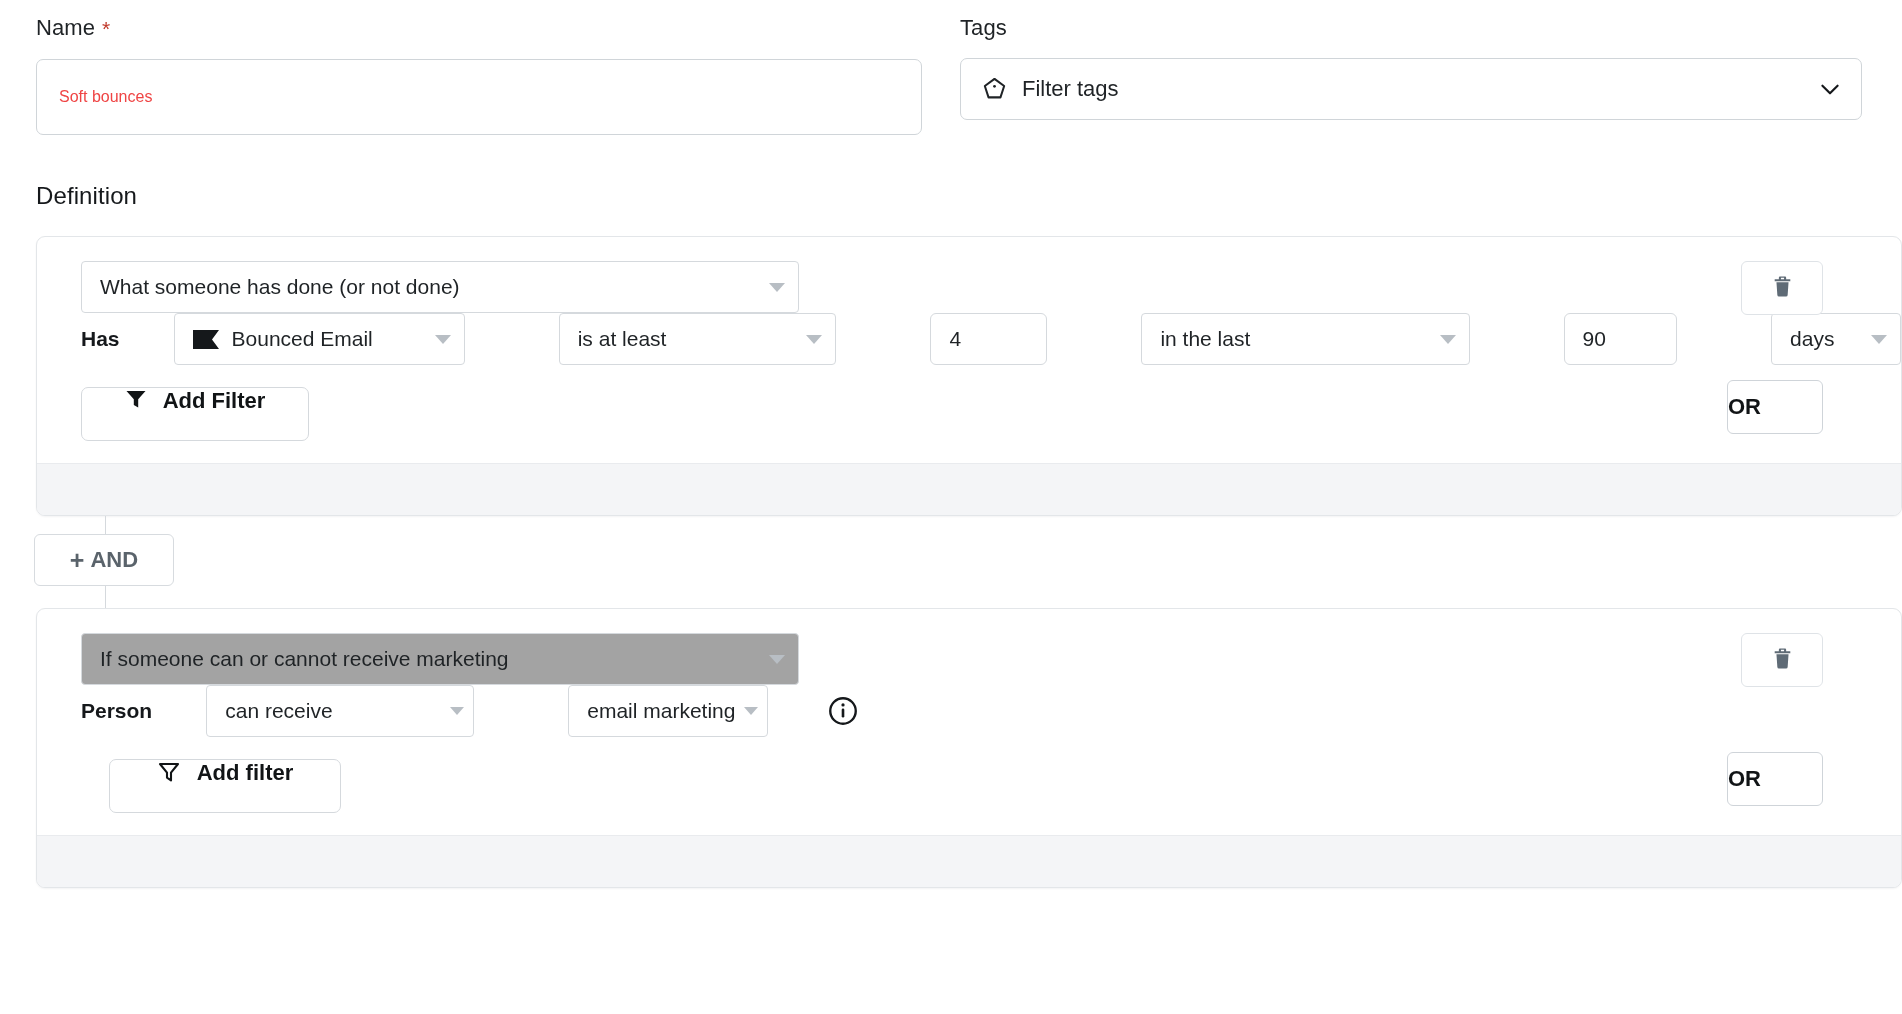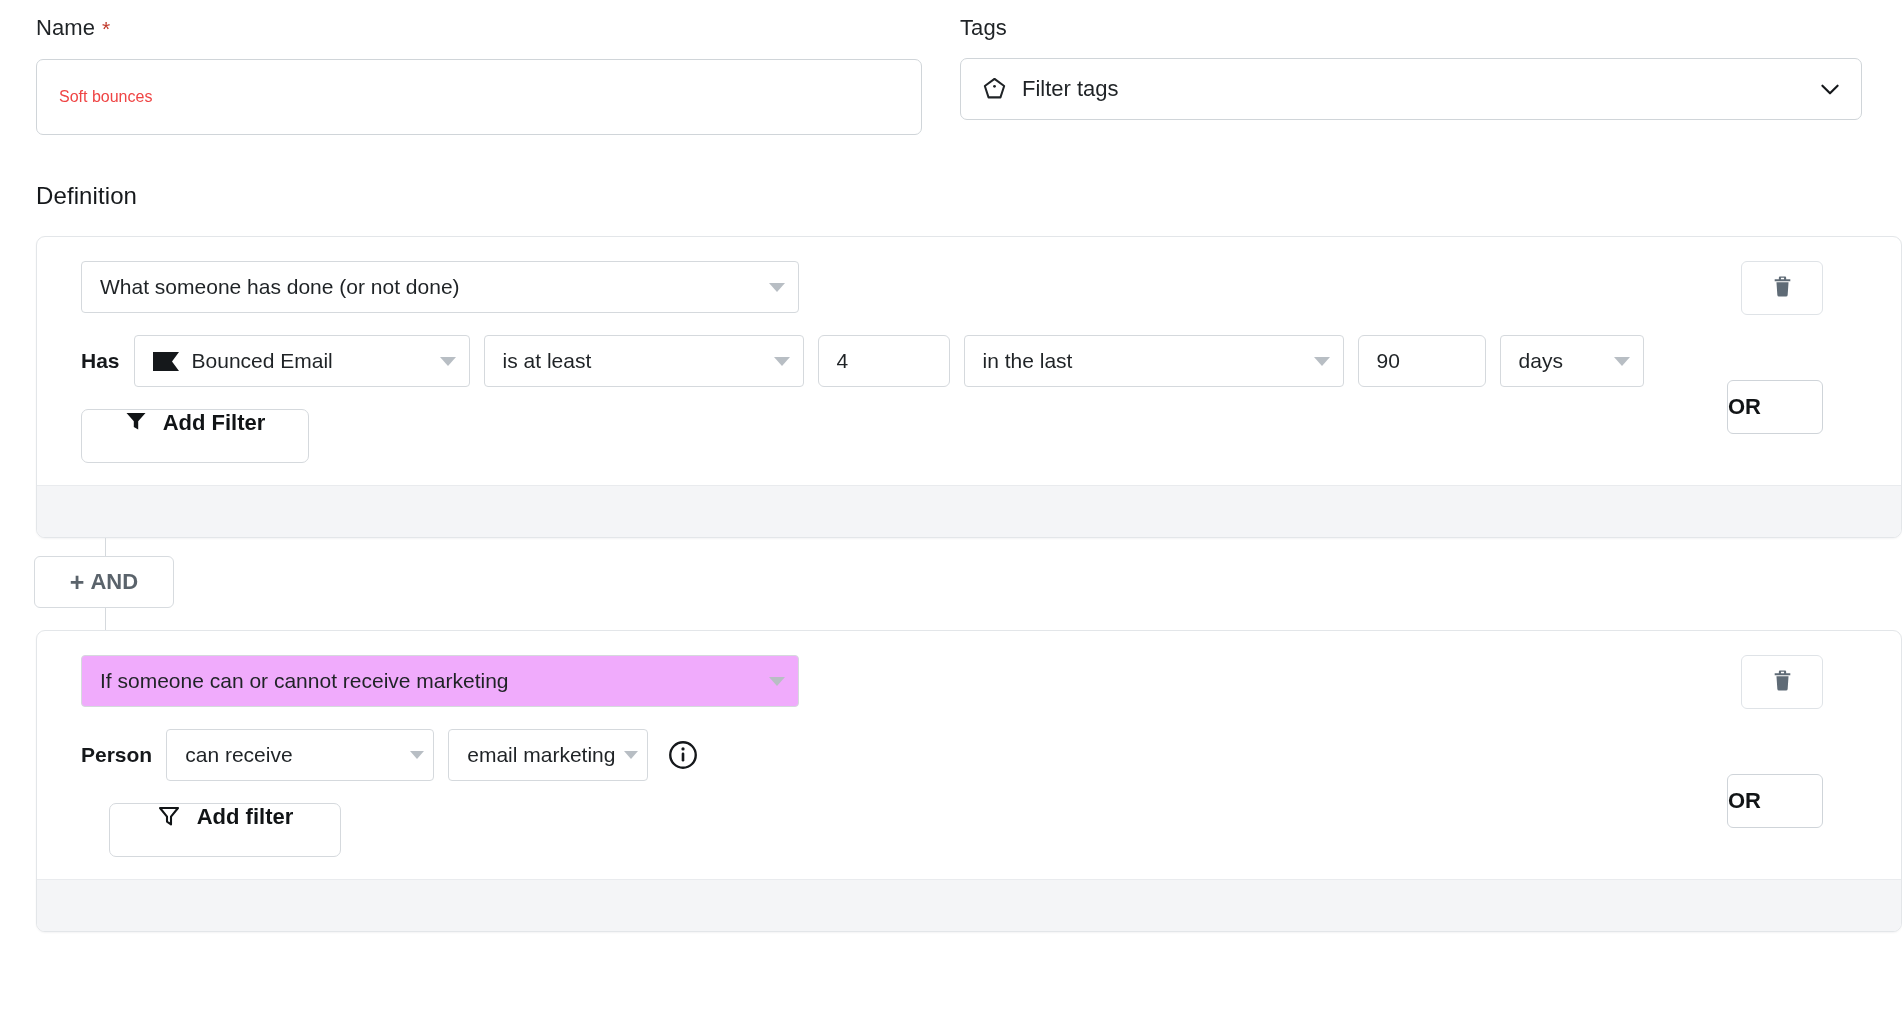--- a/index.html
+++ b/index.html
@@ -112,21 +112,21 @@
     background: #ffffff;
     display: inline-flex;
     align-items: center;
     padding: 0 36px 0 18px;
     font-size: 21px;
     color: #1f2326;
     cursor: pointer;
     vertical-align: middle;
     white-space: nowrap;
   }
-  .sel.grayfill { background: #f0abfc; align-items: center; }
+  .sel.grayfill { background: #a3a3a3; align-items: center; }
   .sel .caret {
     position: absolute;
     right: 13px;
     top: 50%;
     margin-top: -4px;
     width: 0; height: 0;
     border-left: 8px solid transparent;
     border-right: 8px solid transparent;
     border-top: 9px solid #b8bec4;
   }
@@ -148,21 +148,21 @@
 
   
   .type-row { padding-left: 44px; }
   .type-sel { width: 718px; justify-content: flex-start; }
 
   
   .cond-row {
     display: flex;
     align-items: center;
     padding-left: 44px;
-    margin-top: 22px;
+    gap: 40px;
   }
   .cond-label {
     font-size: 21px;
     font-weight: bold;
     color: #15181b;
     margin-right: 14px;
   }
   .cond-row .gap { width: 14px; flex: 0 0 auto; }
 
   .flag-icon { width: 26px; height: 19px; margin-right: 13px; flex: 0 0 auto; }

